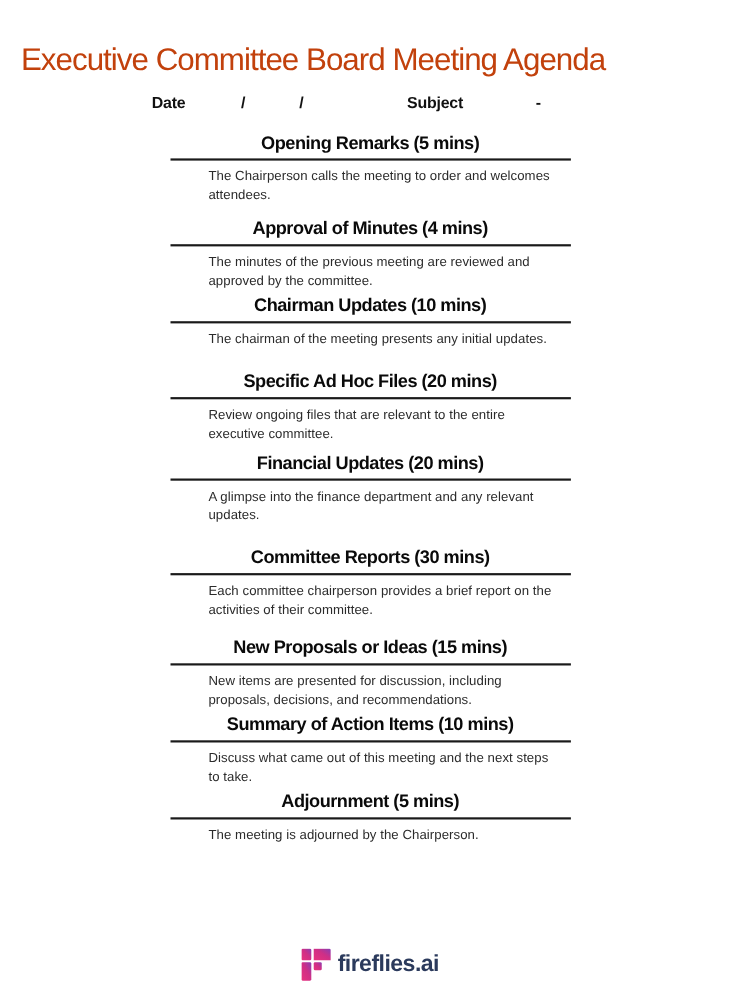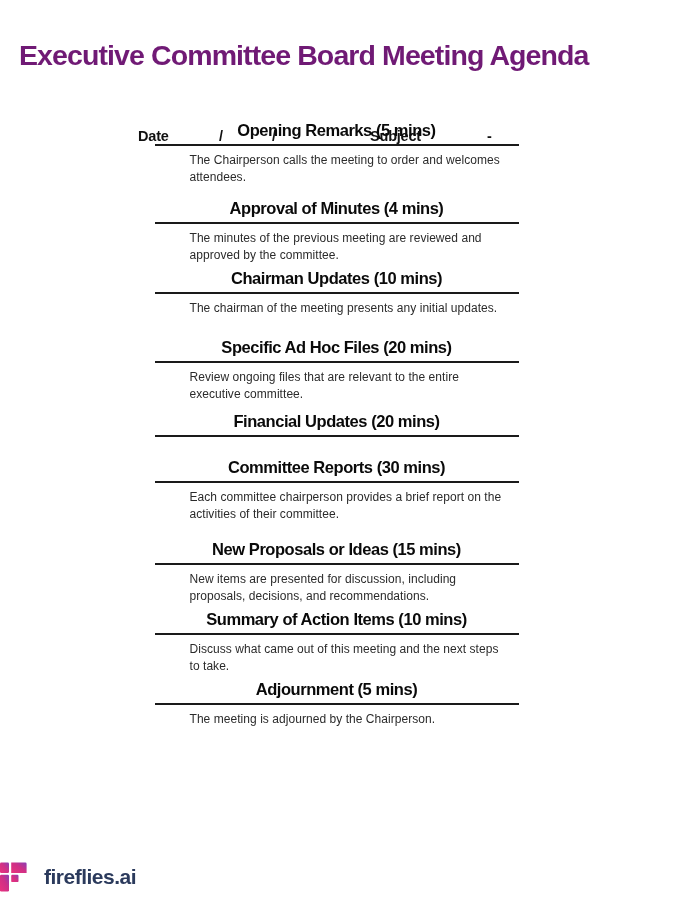--- a/index.html
+++ b/index.html
@@ -22,44 +22,43 @@
     height: 911px;
     box-sizing: border-box;
   }
 
   
   .doc-title {
     position: absolute;
     left: 19px;
     top: 18px;
     font-size: 28.5px;
-    font-weight: 700;
+    font-weight: 400;
     letter-spacing: -0.9px;
     line-height: 36px;
-    color: #701a75;
+    color: #c2410c;
     white-space: nowrap;
   }
 
   
   .meta-row {
     position: absolute;
     left: 0;
     top: 84px;
     width: 673px;
     height: 22px;
   }
   .meta-label,
   .meta-value {
     position: absolute;
     font-size: 14.5px;
     font-weight: 700;
     letter-spacing: -0.2px;
     color: #111111;
     line-height: 20px;
-    margin-top: 42px;
   }
   .meta-date-label   { left: 138px; }
   .meta-slash-1      { left: 219px; font-weight: 600; }
   .meta-slash-2      { left: 272px; font-weight: 600; }
   .meta-subject-label{ left: 370px; }
   .meta-subject-value{ left: 487px; font-weight: 600; }
 
   
   .agenda {
     position: absolute;
@@ -114,22 +113,22 @@
   .gap-16 { height: 16px; }
 
   
   .footer {
     position: absolute;
     left: 0;
     top: 862px;
     width: 673px;
     display: flex;
     align-items: center;
-    justify-content: flex-start;
-    gap: 17px;
+    justify-content: center;
+    gap: 6px;
   }
   .logo-mark {
     width: 27px;
     height: 30px;
     display: block;
     flex: 0 0 auto;
   }
   .logo-text {
     font-size: 21px;
     font-weight: 700;
@@ -181,20 +180,21 @@
       <hr class="item-rule">
       <div class="item-desc">Review ongoing files that are relevant to the entire executive committee.</div>
     </div>
     <div class="gap-0"></div>
 
     <div class="gap-8"></div>
 
     <div class="agenda-item">
       <div class="item-heading">Financial Updates (20 mins)</div>
       <hr class="item-rule">
+      <div class="item-desc">A glimpse into the finance department and any relevant updates.</div>
     </div>
     <div class="gap-20"></div>
 
     <div class="agenda-item">
       <div class="item-heading">Committee Reports (30 mins)</div>
       <hr class="item-rule">
       <div class="item-desc">Each committee chairperson provides a brief report on the activities of their committee.</div>
     </div>
     <div class="gap-16"></div>
 

